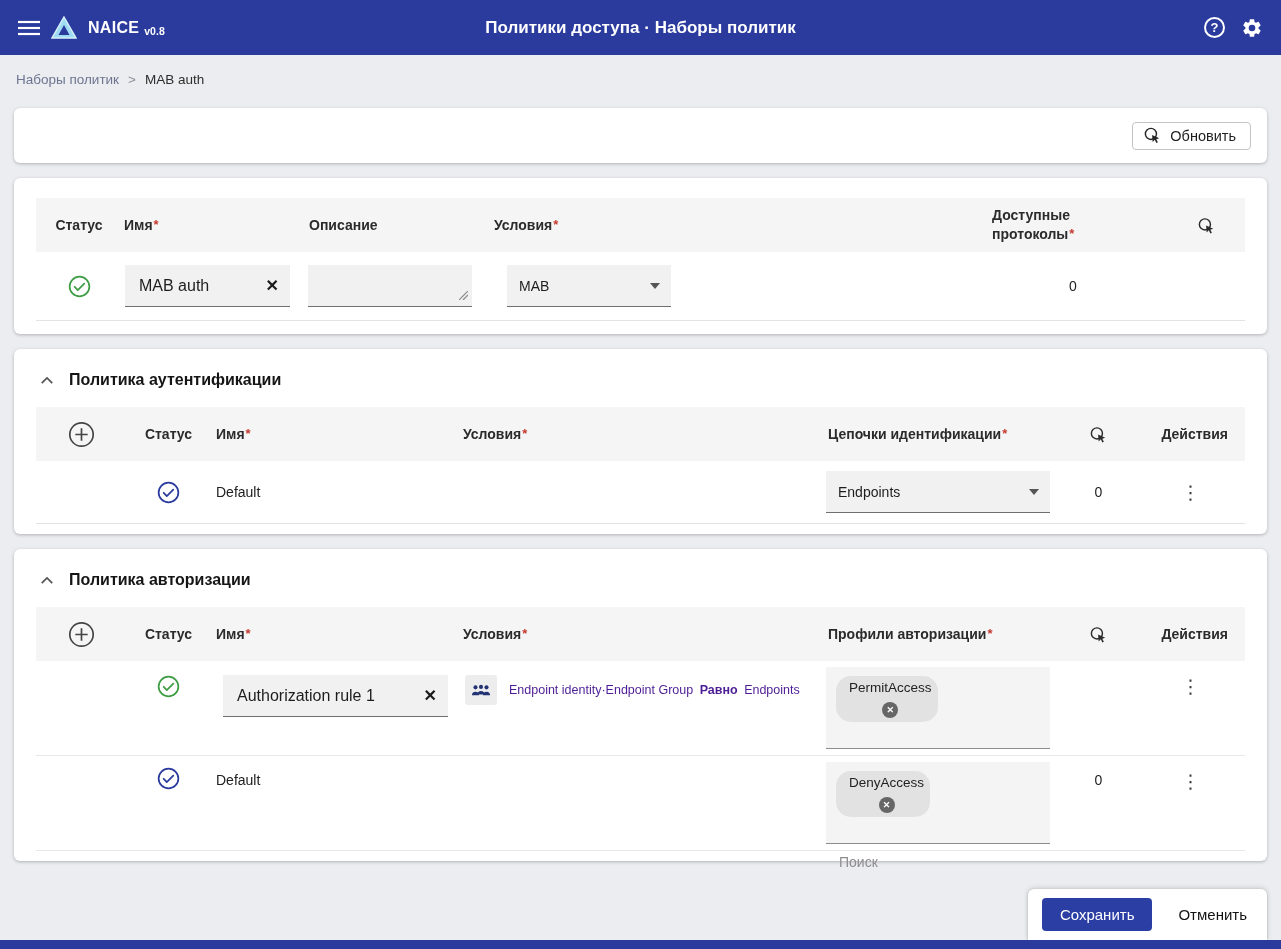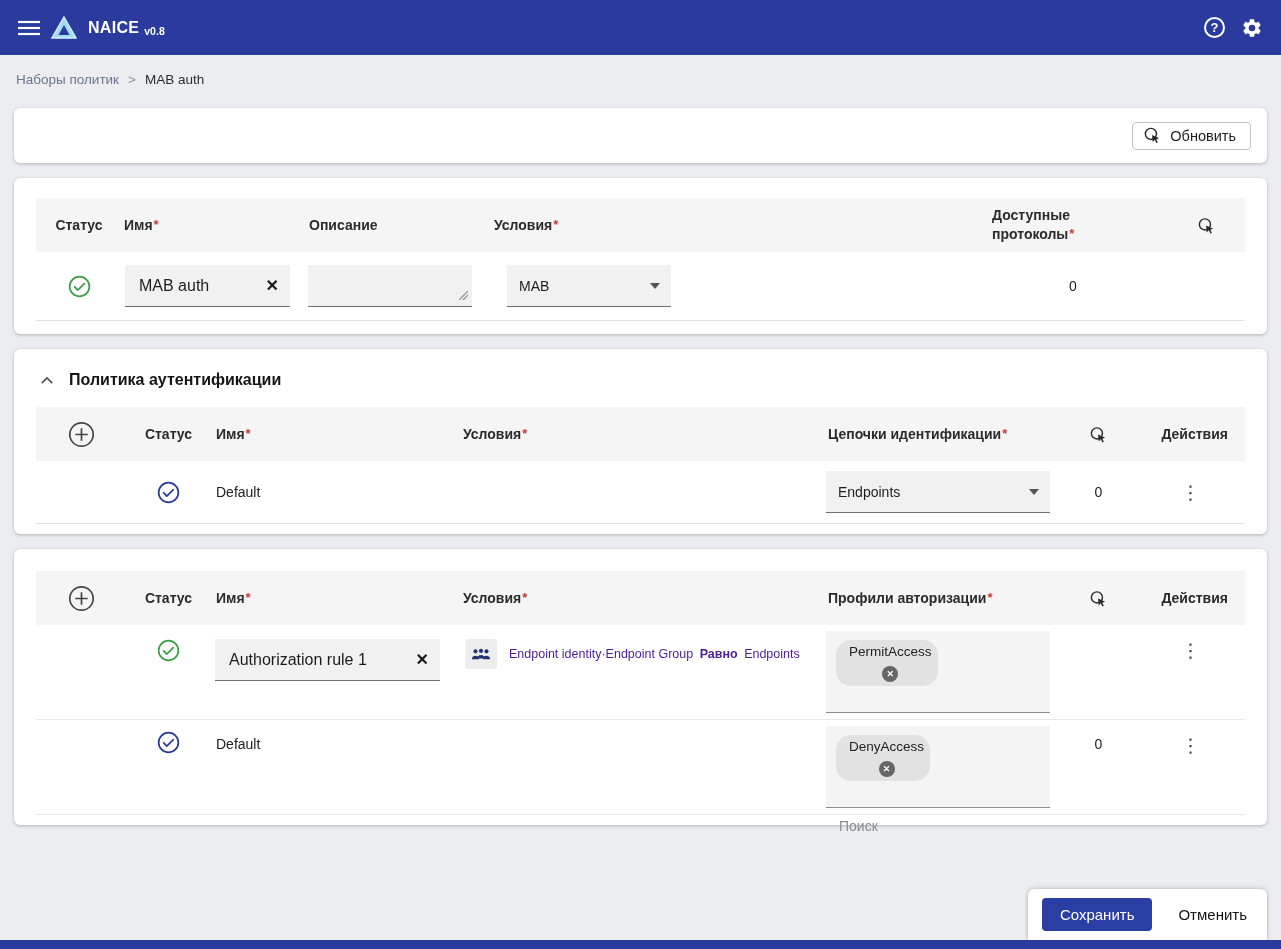--- a/index.html
+++ b/index.html
@@ -55,21 +55,21 @@
 
   .check { width:23px; height:23px; display:inline-flex; }
   .check.green { color:#3f9d45; }
   .check.blue { color:#2a3b9d; }
 
   
   .field { background:#f1f1f2; border-bottom:1px solid #6f6f6f; height:42px; display:flex; align-items:center; padding:0 6px 0 12px; }
   .field input { border:none; background:transparent; outline:none; font:inherit; width:100%; color:#1d1d1d; }
   .clear-x { background:none; border:none; font-size:16px; font-weight:bold; color:#1a1a1a; cursor:pointer; padding:0 5px; }
   .name-field { width:165px; margin-left:3px; }
-  .name-field-2 { width:225px; margin-left:4px; }
+  .name-field-2 { width:225px; margin-left:12px; }
   .desc-field { width:164px; margin-left:1px; position:relative; }
   .desc-field textarea { border:none; background:transparent; outline:none; resize:none; width:100%; height:30px; font:inherit; }
   .grip { position:absolute; right:4px; bottom:6px; display:flex; }
 
   .cond-cell { display:flex; align-items:center; gap:22px; padding-left:8px; }
   .cond-btn { width:32px; height:30px; background:#ebebec; border:none; border-radius:3px; display:flex; align-items:center; justify-content:center; cursor:pointer; }
   .cond-text { font-size:14px; color:#2a2a2a; }
 
   .select { background:#f1f1f2; border-bottom:1px solid #6f6f6f; height:42px; display:flex; align-items:center; justify-content:space-between; padding:0 11px 0 12px; font-size:14px; color:#1d1d1d; cursor:pointer; }
   .sel-ps { width:164px; margin-left:15px; }
@@ -112,20 +112,21 @@
     </button>
     <span class="icon-btn">
       <svg width="26" height="24" viewBox="0 0 26 24">
           <path d="M13 1 L25 22 H1 Z" fill="#9fdcf3" stroke="#d9f1fb" stroke-width="1.4"></path>
           <path d="M13 9 L18.5 19 H7.5 Z" fill="#2a3b9d"></path>
         </svg>
     </span>
     <span class="brand">NAICE</span>
     <span class="version">v0.8</span>
   </div>
+  <div class="topbar-title">Политики доступа · Наборы политик</div>
   <div class="topbar-right">
     <span class="help-circle">?</span>
     <button class="icon-btn">
       <svg width="22" height="22" viewBox="0 0 24 24" fill="#fff">
           <path d="M19.14,12.94a7.14,7.14 0 0,0 .06-.94 7.14,7.14 0 0,0-.06-.94l2.03-1.58a.5.5 0 0,0 .12-.64l-1.92-3.32a.5.5 0 0,0-.61-.22l-2.39.96a7.3,7.3 0 0,0-1.62-.94l-.36-2.54a.5.5 0 0,0-.5-.42h-3.84a.5.5 0 0,0-.5.42l-.36,2.54a7.3,7.3 0 0,0-1.62.94l-2.39-.96a.5.5 0 0,0-.61.22L2.65,8.84a.5.5 0 0,0 .12.64l2.03,1.58a7.14,7.14 0 0,0 0,1.88l-2.03,1.58a.5.5 0 0,0-.12.64l1.92,3.32c.14.24.42.34.61.22l2.39-.96c.5.38 1.04.7 1.62.94l.36,2.54a.5.5 0 0,0 .5.42h3.84a.5.5 0 0,0 .5-.42l.36-2.54a7.3,7.3 0 0,0 1.62-.94l2.39.96c.24.1.5,0 .61-.22l1.92-3.32a.5.5 0 0,0-.12-.64ZM12,15.6A3.6,3.6 0 1,1 15.6,12 3.6,3.6 0 0,1 12,15.6Z"></path>
         </svg>
     </button>
   </div>
 </header>
 
@@ -237,20 +238,28 @@
         <span class="caret"></span>
       </div>
       <div class="hits-val">0</div>
       <button class="dots">⋮</button>
     </div>
   </div>
 </section>
 
 <section class="card">
   <div class="section-pad">
+    <div class="section-head">
+      <button class="collapse-btn">
+        <svg viewBox="0 0 16 10" width="14" height="9">
+            <path d="M2 8 L8 2 L14 8" stroke="#555" stroke-width="2" fill="none"></path>
+          </svg>
+      </button>
+      <span class="section-title">Политика авторизации</span>
+    </div>
     <div class="grid-rule thead">
       <button class="plus-btn">
         <svg viewBox="0 0 24 24" width="27" height="27">
             <circle cx="12" cy="12" r="10.4" fill="none" stroke="#444" stroke-width="1.5"></circle>
             <path d="M12 6.5 v11 M6.5 12 h11" stroke="#444" stroke-width="1.5"></path>
           </svg>
       </button>
       <div class="th c-center"><span>Статус</span></div>
       <div class="th" style="padding-left:5px;"><span>Имя</span><span class="req">*</span></div>
       <div class="th"><span>Условия</span><span class="req">*</span></div>

